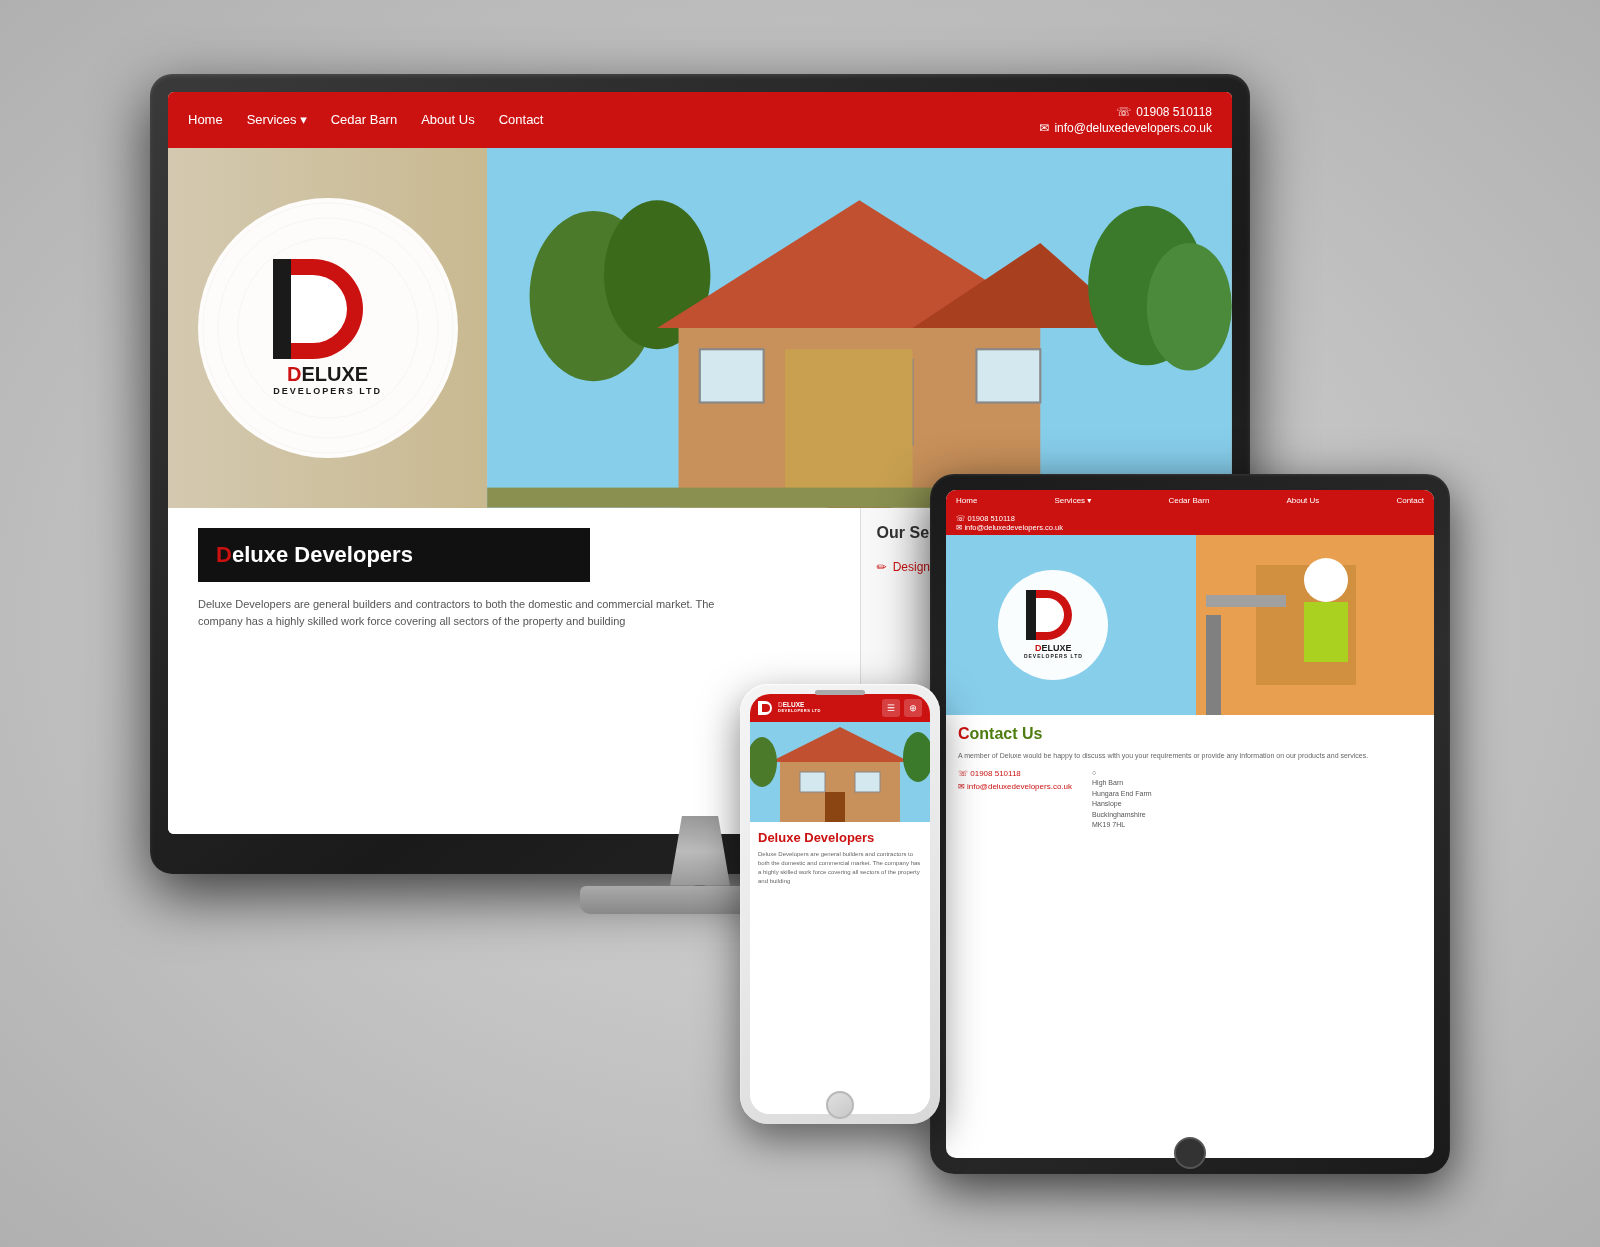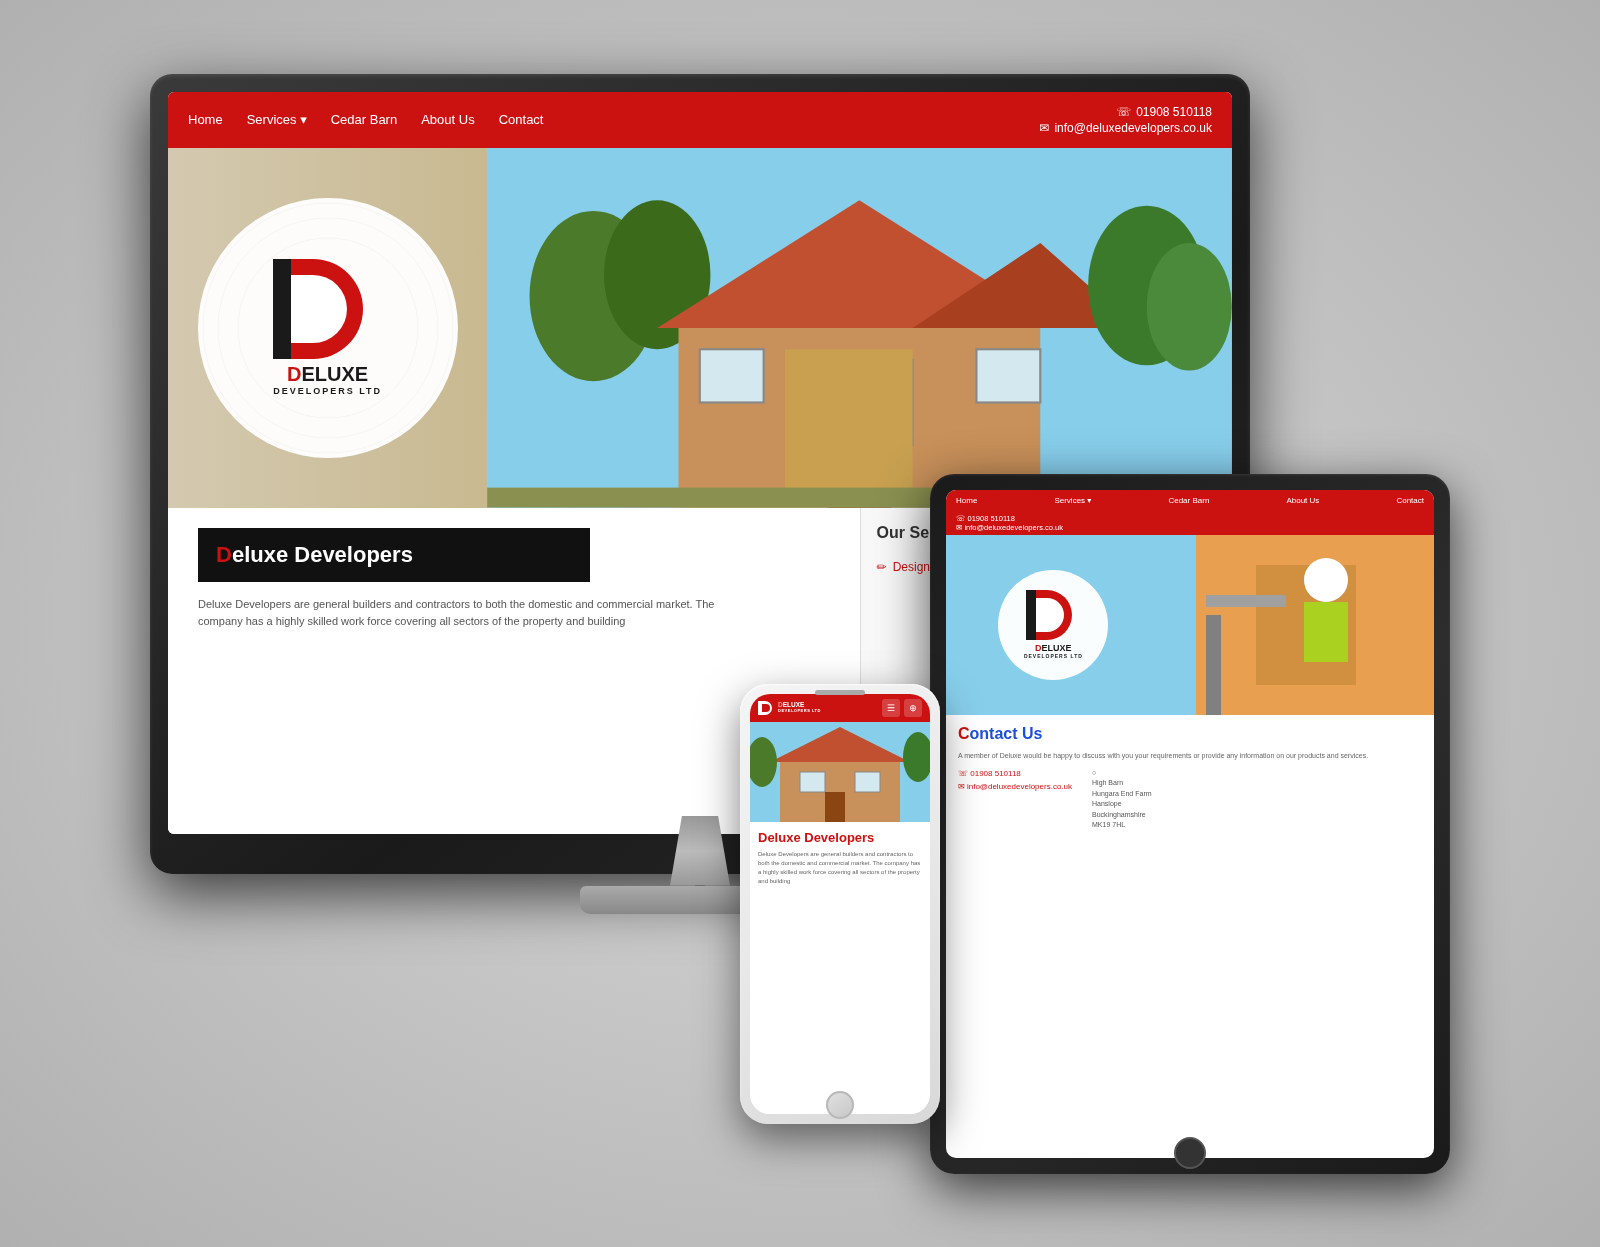--- a/index.html
+++ b/index.html
@@ -333,21 +333,21 @@
       padding: 10px 12px;
     }
 
     .tablet-contact-title {
       font-size: 16px;
       font-weight: bold;
       color: #333;
       margin-bottom: 8px;
     }
 
-    .tablet-contact-title span { color: #1d4ed8; }
+    .tablet-contact-title span { color: #4d7c0f; }
 
     .tablet-contact-desc {
       font-size: 7px;
       color: #666;
       line-height: 1.5;
       margin-bottom: 8px;
     }
 
     .tablet-contact-info {
       font-size: 8px;

